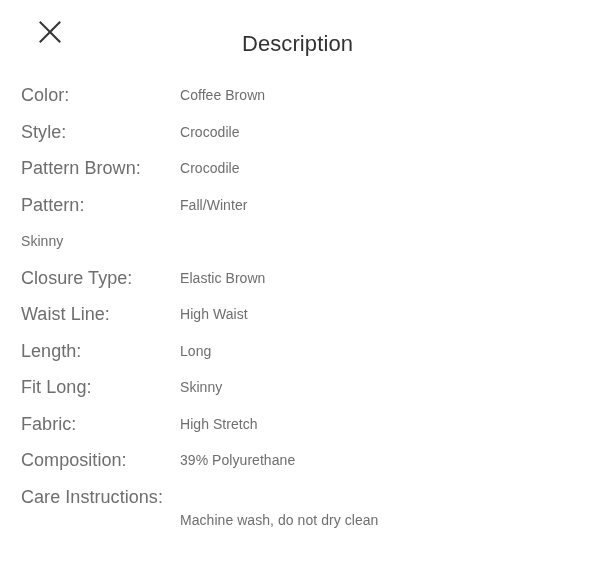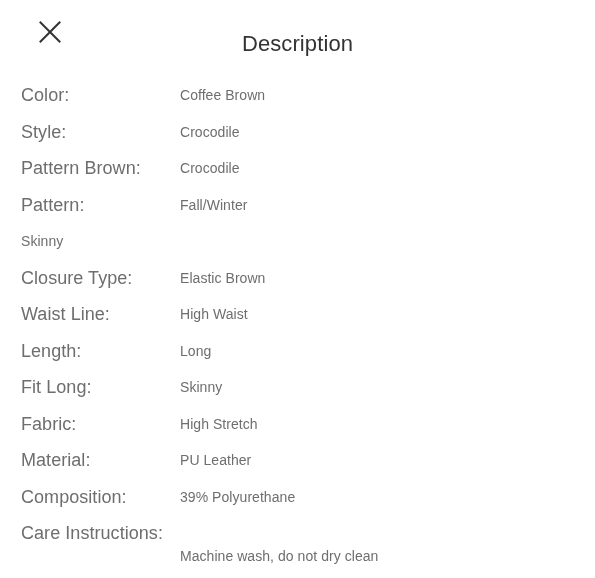--- a/index.html
+++ b/index.html
@@ -160,24 +160,20 @@
     <div class="spec-row">
       <div class="spec-label">Fit Long:</div>
       <div class="spec-value">Skinny</div>
     </div>
 
     <div class="spec-row">
       <div class="spec-label">Fabric:</div>
       <div class="spec-value">High Stretch</div>
     </div>
 
-    <div class="spec-row">
-      <div class="spec-label">Material:</div>
-      <div class="spec-value">PU Leather</div>
-    </div>
 
     <div class="spec-row">
       <div class="spec-label">Composition:</div>
       <div class="spec-value">39% Polyurethane</div>
     </div>
 
     <div class="spec-row wrap-row">
       <div class="spec-label">Care Instructions:</div>
       <div class="spec-value">Machine wash, do not dry clean</div>
     </div>

